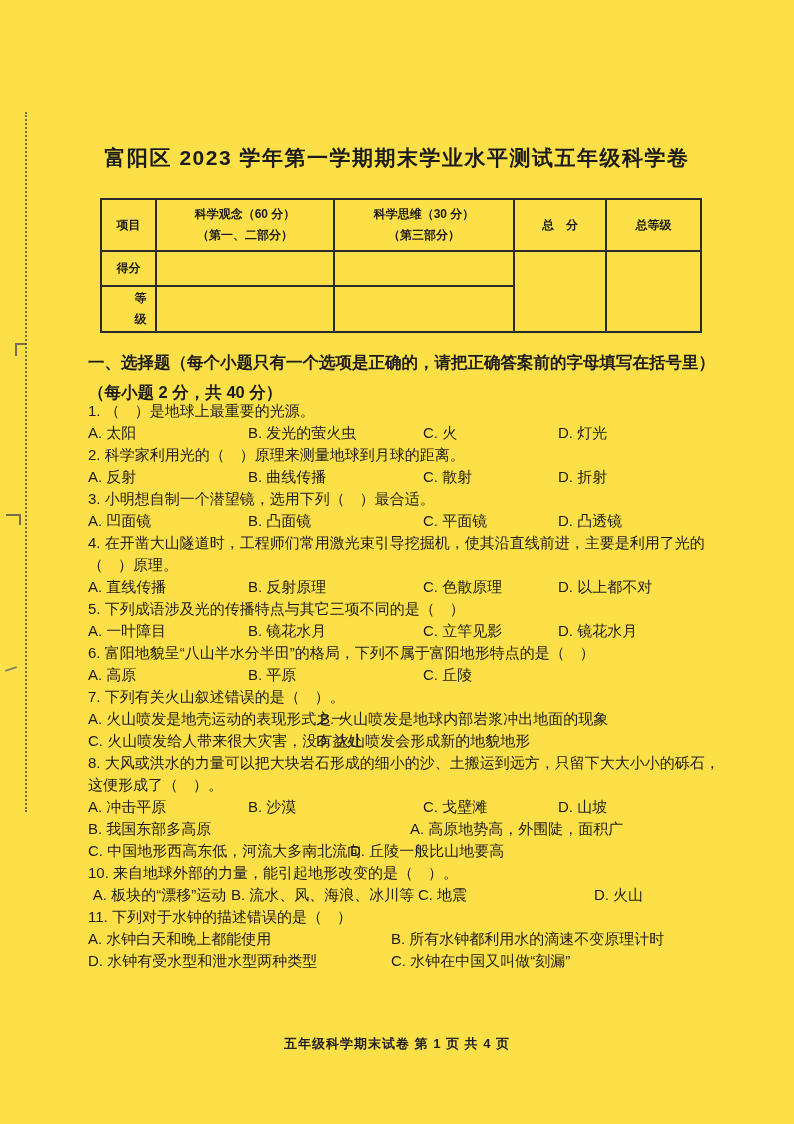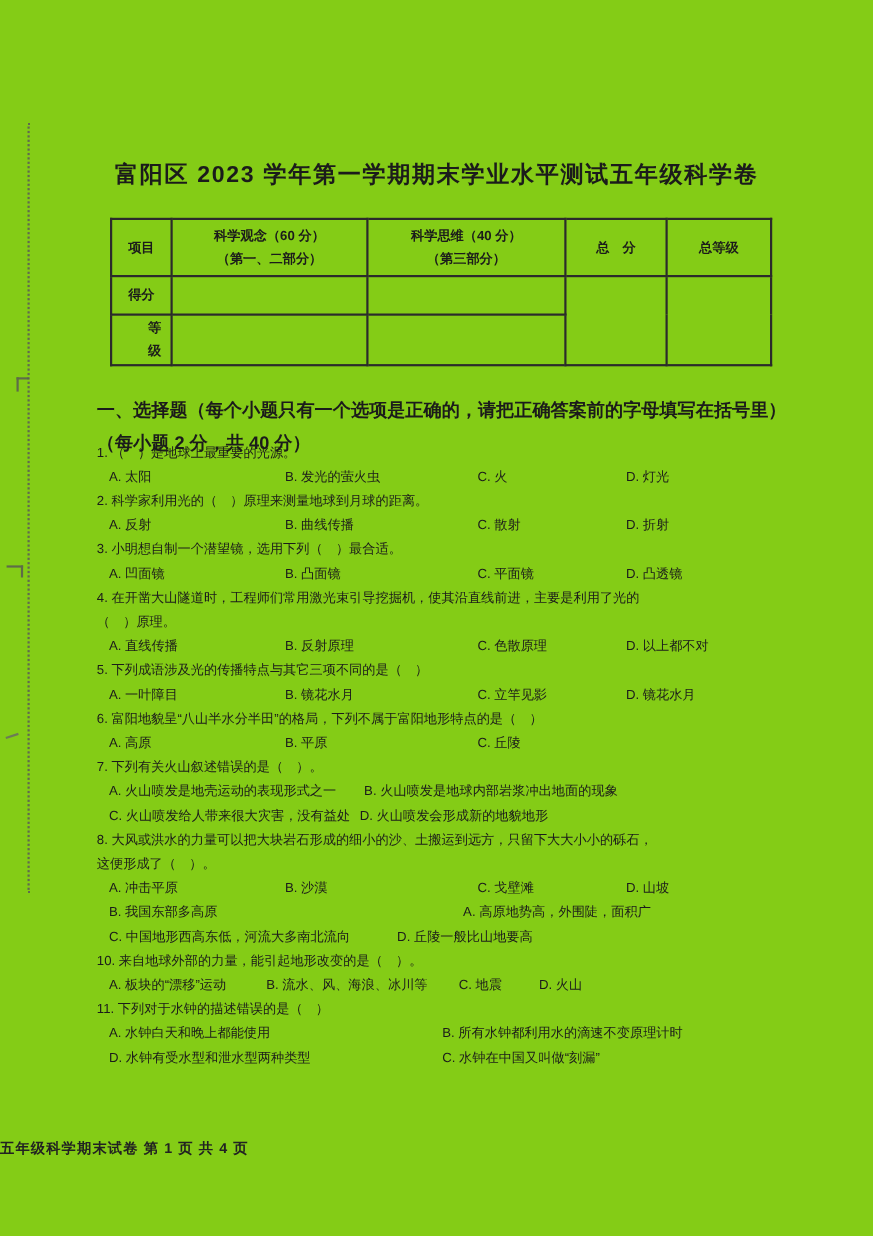--- a/index.html
+++ b/index.html
@@ -1,17 +1,17 @@
 <!DOCTYPE html>
 <html><head>
 <meta charset="utf-8">
 <style>
   html,body{margin:0;padding:0;background:#e8e8e8;}
   .page{
-    position:relative;width:794px;height:1124px;background:#84cc16;
+    position:relative;width:794px;height:1124px;background:#fde047;
     font-family:"Liberation Sans","DejaVu Sans",sans-serif;color:#1b1b1b;
     overflow:hidden;margin:0 auto;
   }
   .title{
     position:absolute;top:144px;left:0;width:100%;text-align:center;
     font-size:21px;font-weight:bold;letter-spacing:1.5px;white-space:nowrap;
   }
   
   .score-table{
     position:absolute;top:198px;left:100px;width:600px;
@@ -20,32 +20,32 @@
   }
   .score-table td{
     border:2px solid #2b2b2b;text-align:center;vertical-align:middle;
     padding:1px 3px;line-height:21px;
   }
   .score-table .hdr{height:48px;}
   .score-table .r1{height:31px;}
   .score-table .r2{height:33px;padding-left:27px;}
   
   .section{
-    position:absolute;top:358px;left:88px;width:670px;
+    position:absolute;top:347px;left:88px;width:670px;
     font-size:16.5px;font-weight:bold;line-height:30px;white-space:nowrap;
   }
   
-  .questions{position:absolute;top:400px;left:88px;width:670px;font-size:12px;}
+  .questions{position:absolute;top:400px;left:88px;width:670px;font-size:15px;}
   .qline{height:22px;line-height:22px;white-space:nowrap;}
-  .opts{display:grid;margin-left:11px;height:22px;line-height:22px;white-space:nowrap;}
+  .opts{display:grid;height:22px;line-height:22px;white-space:nowrap;}
   .opts-4{grid-template-columns:160px 175px 135px auto;}
-  .opts-4w{grid-template-columns:143px 175px 73px auto;}
+  .opts-4w{grid-template-columns:143px 175px 73px auto;text-align:center;}
   .opts-2{grid-template-columns:var(--c1,302px) auto;}
   .footer{
-    position:absolute;top:1035px;left:0;width:100%;
+    position:absolute;top:1035px;left:0;width:100%;text-align:center;
     font-size:13px;font-weight:bold;letter-spacing:1px;color:#222;
   }
   
   .scan-line{
     position:absolute;left:25px;top:112px;height:700px;width:0;
     border-left:2px dotted #5a5a5a;opacity:.85;
   }
   .scan-mark{position:absolute;opacity:.8;}
   .scan-mark.m1{left:15px;top:343px;width:9px;height:11px;border-left:2px solid #555;border-top:2px solid #555;}
   .scan-mark.m2{left:6px;top:514px;width:13px;height:9px;border-top:2px solid #555;border-right:2px solid #555;}
@@ -72,21 +72,21 @@
         <col style="width:95px">
       </colgroup>
     <tbody>
         <tr>
       <td class="hdr">项目</td>
       <td class="hdr">
         <span>科学观念（60 分）</span><br>
         <span>（第一、二部分）</span>
       </td>
       <td class="hdr">
-        <span>科学思维（40 分）</span><br>
+        <span>科学思维（30 分）</span><br>
         <span>（第三部分）</span>
       </td>
       <td class="hdr">总　分</td>
       <td class="hdr">总等级</td>
     </tr>
     <tr>
       <td class="r1">得分</td>
       <td class="r1"></td>
       <td class="r1"></td>
       <td rowspan="2"></td>

